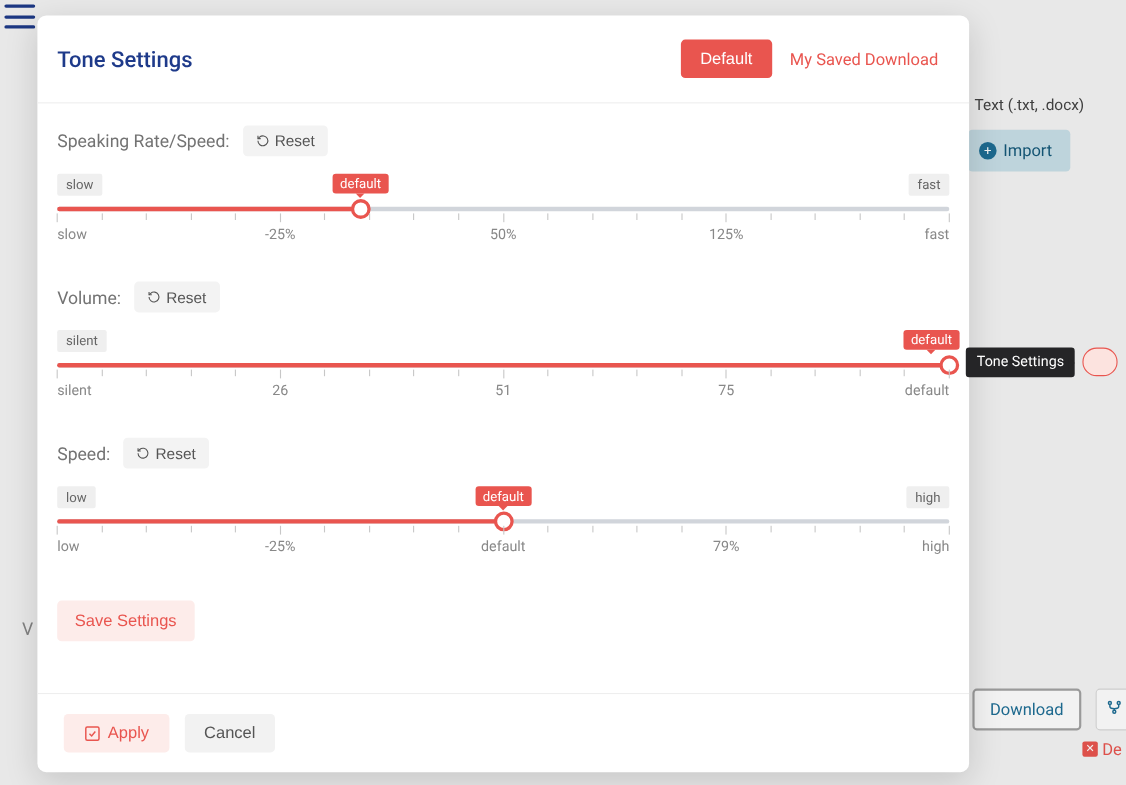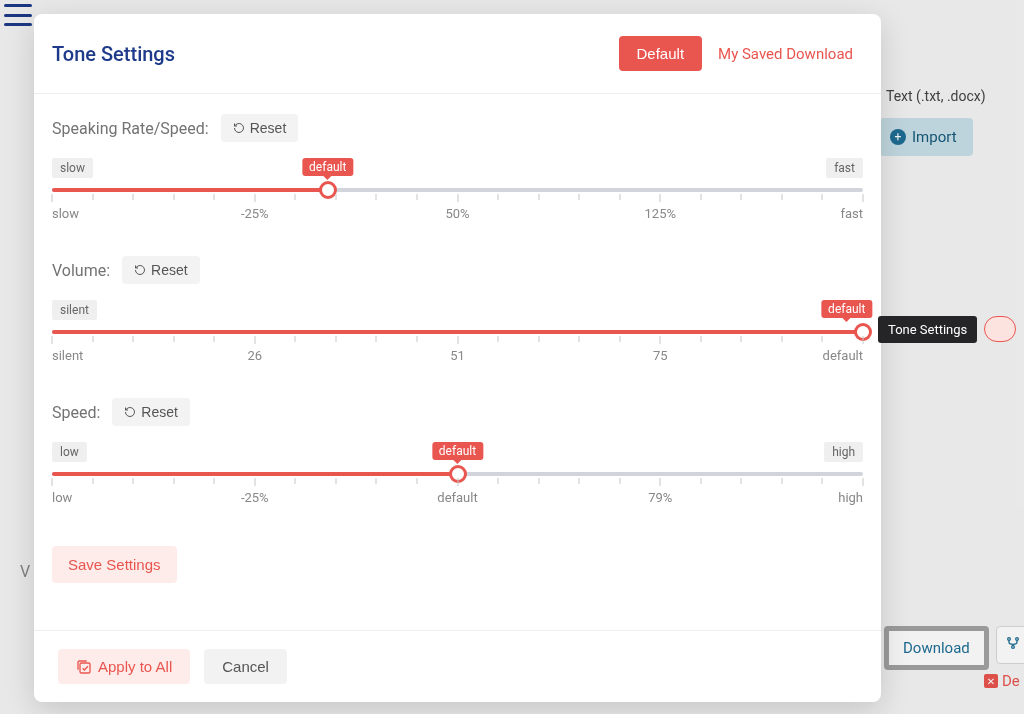--- a/index.html
+++ b/index.html
@@ -48,21 +48,21 @@
   }
   .bg-import .plus-circle {
     width: 16px; height: 16px; border-radius: 50%; background: #1f6f96;
     color: #fff; display: flex; align-items: center; justify-content: center;
     font-size: 12px; line-height: 1;
   }
   .bg-download {
     position: absolute;
     top: 626px; left: 884px;
     background: #fff; color: #1f6f96;
-    border: 5px solid #a3a3a3; border-radius: 4px;
+    border: 2px solid #a3a3a3; border-radius: 4px;
     padding: 8px 14px; font-size: 15px;
     z-index: 0;
   }
   .bg-fork {
     position: absolute;
     top: 626px; left: 996px;
     background: #fff; color: #1f6f96;
     border: 1px solid #d9d9d9; border-radius: 4px;
     padding: 8px 8px; font-size: 15px;
     z-index: 0;
@@ -427,21 +427,20 @@
         </div>
       </div>
     </div>
 
     <button class="save-settings">Save Settings</button>
   </div>
 
   <div class="modal-footer">
     <button class="btn btn-ghost-red">
       <svg class="ic" viewBox="0 0 24 24" fill="none" stroke="#e9554f" stroke-width="2">
-          <rect x="6" y="6" width="15" height="15" rx="2"></rect>
-          <path d="M3 16V5a2 2 0 0 1 2-2h11"></path>
-          <path d="M10 14l2.5 2.5L18 11"></path>
+          <rect x="3" y="3" width="18" height="18" rx="2"></rect>
+          <path d="M8 12l3 3 5-6"></path>
         </svg>
-      <span>Apply to All</span>
+      <span>Apply</span>
     </button>
     <button class="btn btn-ghost-grey">Cancel</button>
   </div>
 </div>
 
 </body></html>

